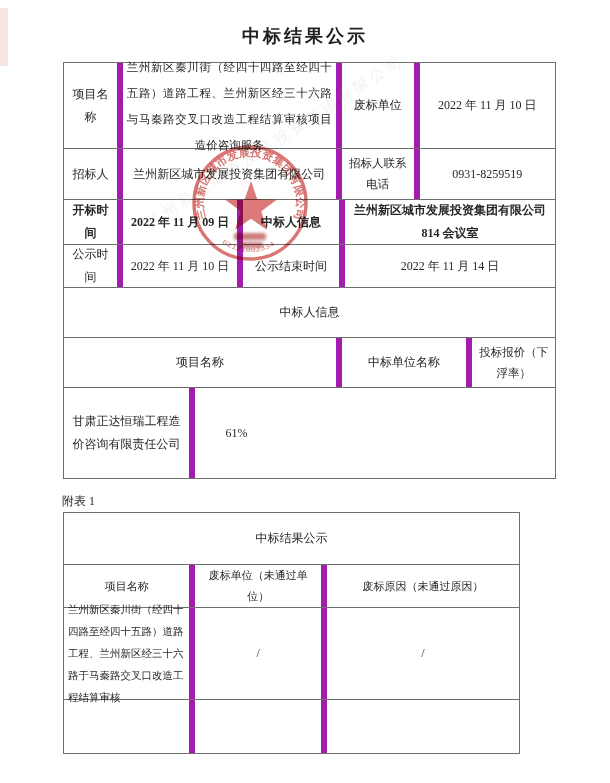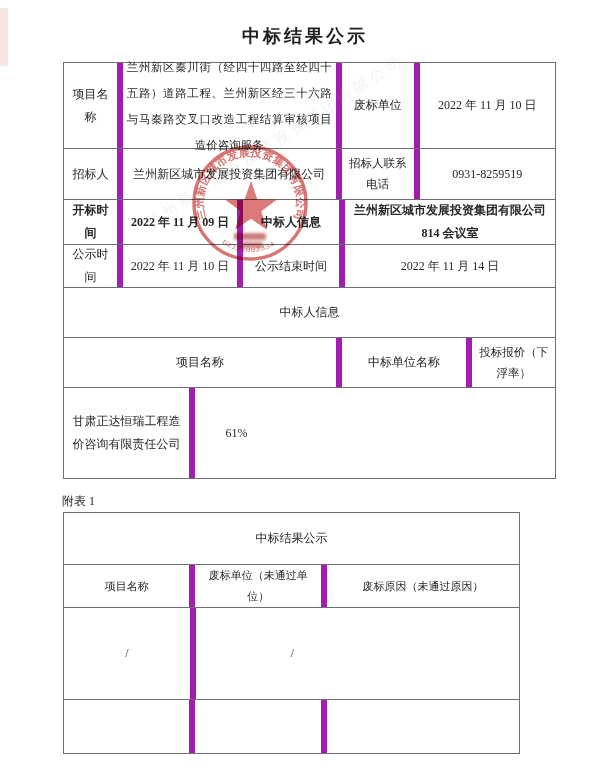--- a/index.html
+++ b/index.html
@@ -120,20 +120,21 @@
 <div class="tbl tbl2">
   <div class="trow s1">
     <div class="cell fullrow">中标结果公示</div>
   </div>
   <div class="trow s2">
     <div class="cell wD1 t2head">项目名称</div>
     <div class="cell wD2 t2head">废标单位（未通过单位）</div>
     <div class="cell wD3 t2head">废标原因（未通过原因）</div>
   </div>
   <div class="trow s3">
+    <div class="cell wD1 t2proj">兰州新区秦川街（经四十四路至经四十五路）道路工程、兰州新区经三十六路于马秦路交叉口改造工程结算审核</div>
     <div class="cell wD2">/</div>
     <div class="cell wD3">/</div>
   </div>
   <div class="trow s4">
     <div class="cell wD1"></div>
     <div class="cell wD2"></div>
     <div class="cell wD3"></div>
   </div>
 </div>
 

